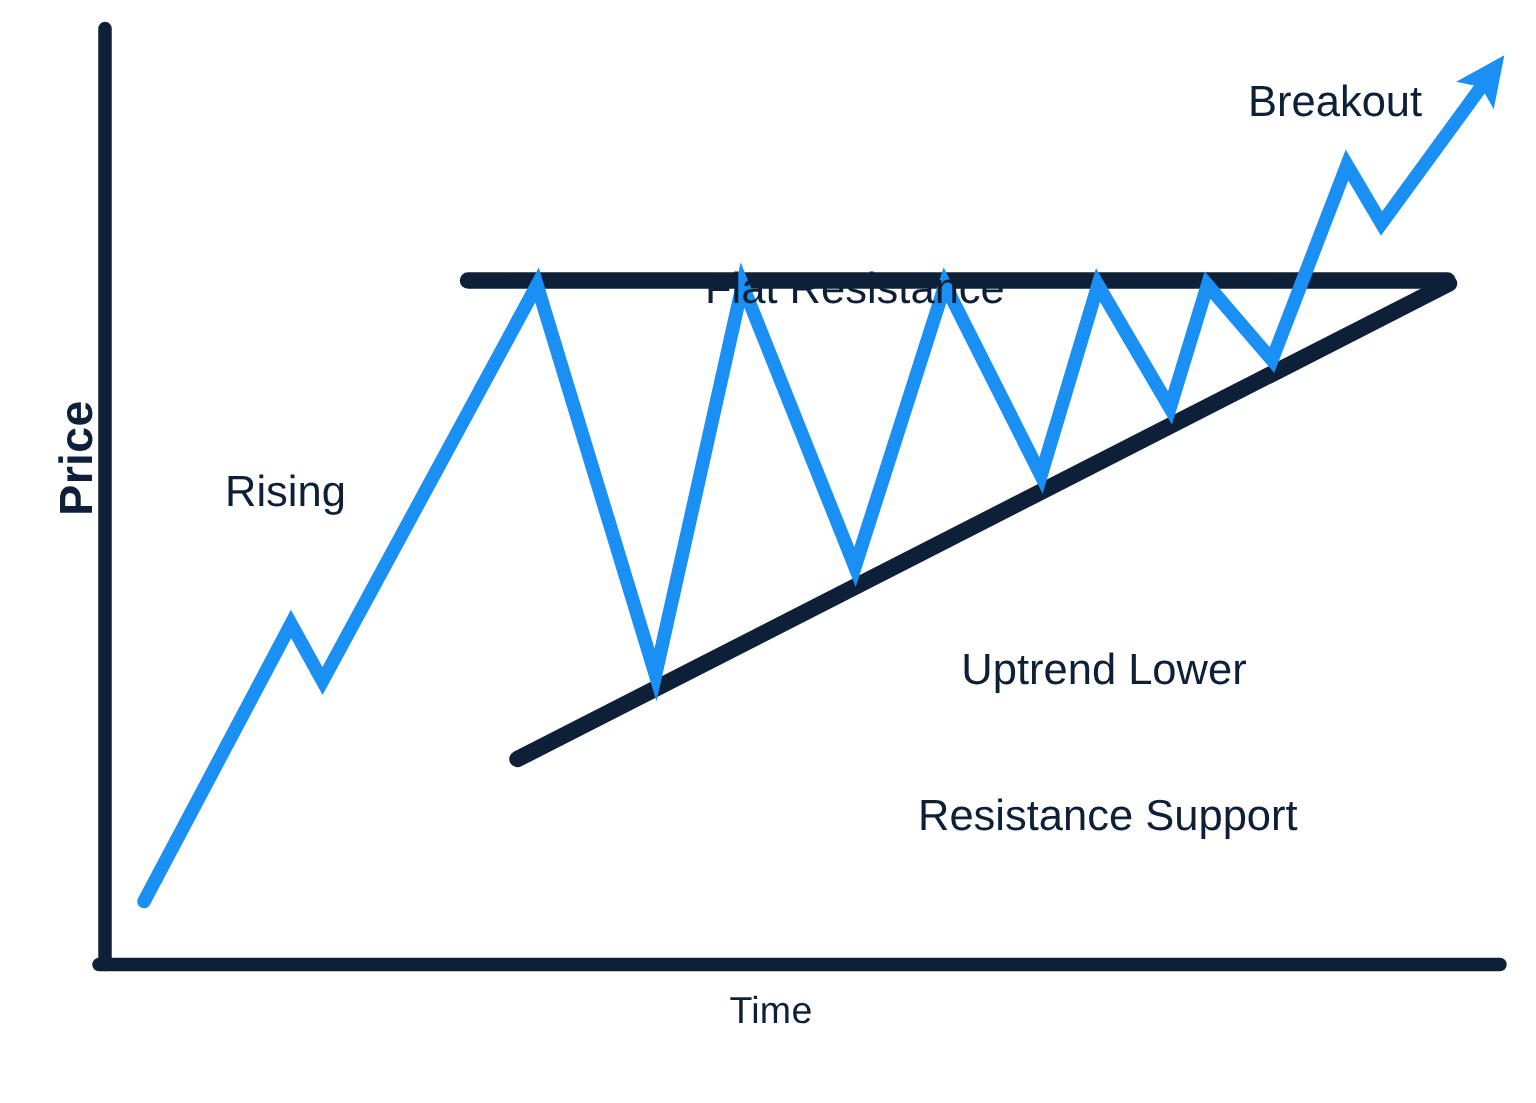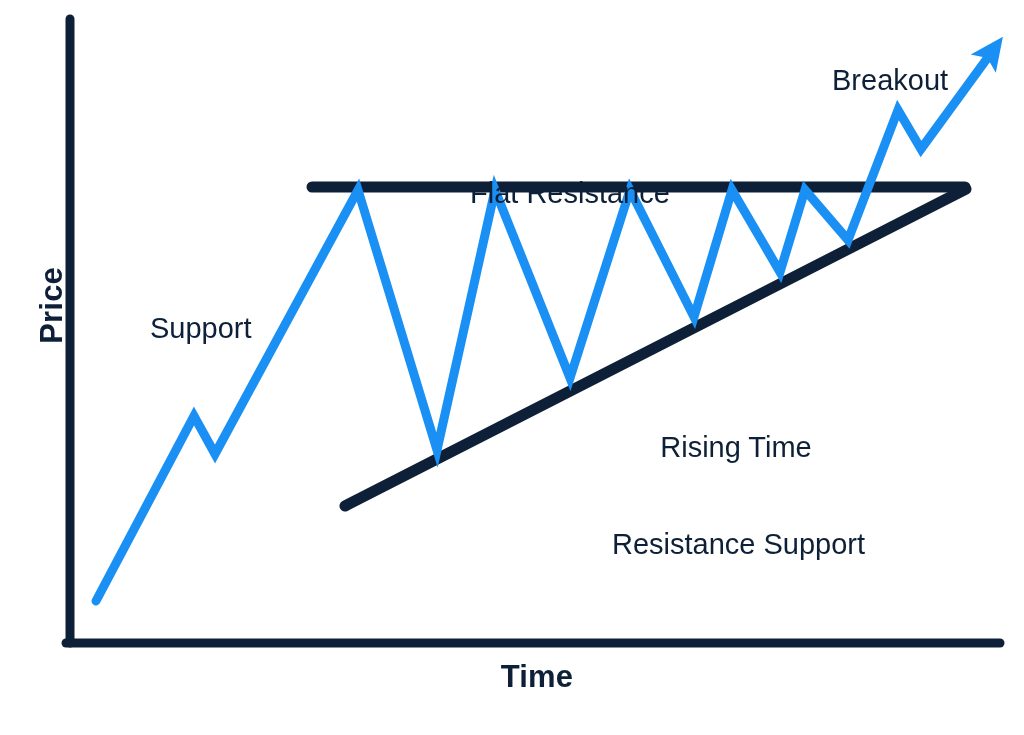--- a/index.html
+++ b/index.html
@@ -40,21 +40,21 @@
     font-size: 29px;
   }
   #label-flat-resistance {
     left: 470px;
     top: 141px;
     font-size: 29px;
     margin-top: 36px;
   }
   #label-breakout {
     left: 832px;
-    top: 64px;
+    top: 52px;
     font-size: 29px;
   }
   #label-rising-support {
     left: 612px;
     top: 366px;
     font-size: 29px;
     text-align: center;
     width: 248px;
   }
   #label-rising-support .ln {
@@ -65,26 +65,26 @@
     top: 288px;
     width: 130px;
     text-align: center;
     font-size: 31px;
     font-weight: bold;
     transform: rotate(-90deg);
     transform-origin: center center;
     letter-spacing: 0.2px;
   }
   #axis-label-x {
-    left: 387px;
+    left: 364px;
     top: 660px;
     width: 300px;
     text-align: center;
-    font-size: 31px;
-    font-weight: bold;
+    font-size: 25px;
+    font-weight: normal;
     letter-spacing: 0.2px;
   }
 </style>
 </head>
 <body>
 
 <div id="canvas-wrap" style="background: rgb(255, 255, 255);">
 
   <svg id="chart-svg" viewBox="0 0 1024 735">
     <defs>
@@ -97,28 +97,28 @@
 
     <line id="x-axis-line" x1="66" y1="643" x2="1000" y2="643" stroke="#0e2038" stroke-width="9" stroke-linecap="round"></line>
 
     <line id="resistance-line" x1="312" y1="187" x2="965" y2="187" stroke="#0e2038" stroke-width="11" stroke-linecap="round"></line>
 
     <line id="support-line" x1="345" y1="506" x2="966" y2="189" stroke="#0e2038" stroke-width="11" stroke-linecap="round"></line>
 
     <polyline id="price-line" fill="none" stroke="#1a90f5" stroke-width="9" stroke-linecap="round" stroke-linejoin="miter" marker-end="url(#price-arrow)" points="96,601 194,416 215,454 358,190 437,450 495,190 570,378 630,190 694,317 732,190 780,272 805,190 848,240 898,110 921,149 993.747433019168,49.30907327002893"></polyline>
   </svg>
 
-  <div class="annot" id="label-uptrend">Support</div>
+  <div class="annot" id="label-uptrend">Rising</div>
 
   <div class="annot" id="label-flat-resistance">Flat Resistance</div>
 
   <div class="annot" id="label-breakout">Breakout</div>
 
   <div class="annot" id="label-rising-support">
-    <span class="ln">Rising Time</span>
+    <span class="ln">Uptrend Lower</span>
     <span class="ln">Resistance Support</span>
   </div>
 
   <div class="annot" id="axis-label-y">Price</div>
 
   <div class="annot" id="axis-label-x">Time</div>
 
 </div>
 
 </body></html>

